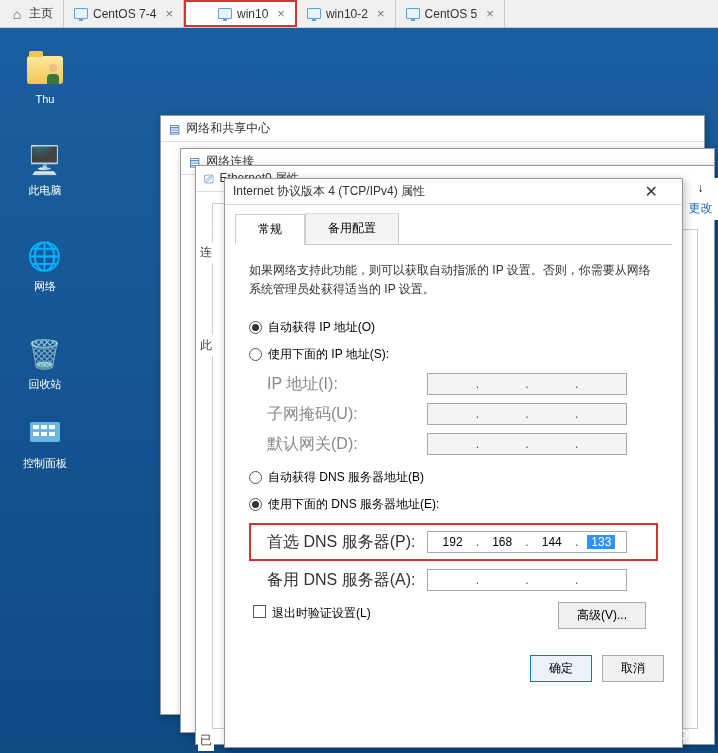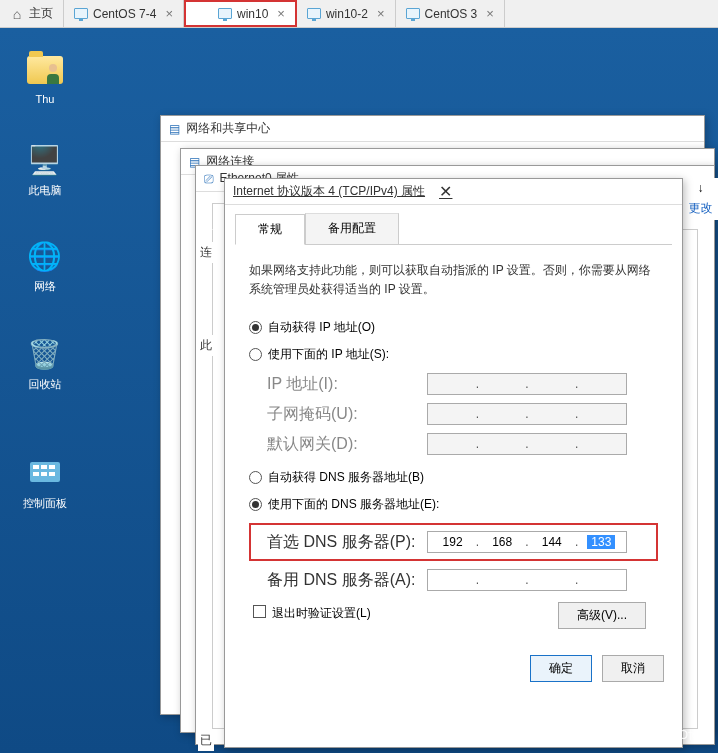--- a/index.html
+++ b/index.html
@@ -35,21 +35,21 @@
     .win-netshare { left: 160px; top: 115px; width: 545px; height: 600px; }
     .win-netconn { left: 180px; top: 148px; width: 535px; height: 585px; }
     .win-eth { left: 195px; top: 165px; width: 520px; height: 580px; }
     .win-eth .netbody { padding: 10px 16px 0 16px; font-size: 12px; }
     .win-eth .subtab { border: 1px solid #ccc; padding: 4px 12px; display: inline-block; background: #fff; border-bottom: 1px solid #fff; position: relative; top: 1px; }
     .win-eth .subcontent { border: 1px solid #ccc; height: 500px; padding: 10px; }
     .sideletter { position: absolute; left: 198px; font-size: 12px; color: #333; background: #fff; padding: 2px; }
     
     
     .win-ipv4 { left: 224px; top: 178px; width: 459px; height: 570px; background: #fff; }
-    .win-ipv4 .win-title { padding-right: 10px; text-decoration: underline; }
+    .win-ipv4 .win-title { justify-content: space-between; padding-right: 16px; }
     .close-x { font-size: 16px; color: #333; cursor: pointer; padding: 2px 8px; }
     .ipv4-body { padding: 8px 0 0 0; font-size: 12px; }
     .tabs2 { display: flex; border-bottom: 1px solid #ccc; margin: 0 10px; }
     .tab2 { padding: 6px 22px; border: 1px solid #ccc; border-bottom: none; background: #fff; font-size: 12px; cursor: pointer; }
     .tab2.active { border-bottom: 1px solid #fff; position: relative; top: 1px; }
     .tab2.inactive { background: #f4f4f4; border-top-color: #ddd; }
     .panel { padding: 16px 24px; }
     .desc { font-size: 12px; color: #333; line-height: 1.6; margin-bottom: 20px; }
     .group { margin-bottom: 14px; }
     .radio-row { display: flex; align-items: center; gap: 6px; font-size: 12px; margin-bottom: 10px; }
@@ -92,21 +92,21 @@
     <span>win10</span>
     <span class="close">×</span>
   </div>
   <div class="tab">
     <span class="icon screen-icon"></span>
     <span>win10-2</span>
     <span class="close">×</span>
   </div>
   <div class="tab">
     <span class="icon screen-icon"></span>
-    <span>CentOS 3</span>
+    <span>CentOS 5</span>
     <span class="close">×</span>
   </div>
 </div>
 
 <div class="desktop">
 
   <div class="desktop-icon" style="top:22px; left:10px;">
     <div class="icon-img">
         <div class="folder-icon">
           <div class="person"></div>
@@ -119,21 +119,21 @@
     <div>此电脑</div>
   </div>
   <div class="desktop-icon" style="top:208px; left:10px;">
     <div class="icon-img globe-icon">🌐</div>
     <div>网络</div>
   </div>
   <div class="desktop-icon" style="top:306px; left:10px;">
     <div class="icon-img recycle-icon">🗑️</div>
     <div>回收站</div>
   </div>
-  <div class="desktop-icon" style="top:425px; left:10px;">
+  <div class="desktop-icon" style="top:385px; left:10px;">
     <div class="icon-img cpanel-icon">
       <svg width="34" height="30">
           <rect x="2" y="4" width="30" height="20" fill="#6ab8e0" rx="2"></rect>
           <rect x="5" y="7" width="6" height="4" fill="#fff"></rect>
           <rect x="13" y="7" width="6" height="4" fill="#fff"></rect>
           <rect x="21" y="7" width="6" height="4" fill="#fff"></rect>
           <rect x="5" y="14" width="6" height="4" fill="#fff"></rect>
           <rect x="13" y="14" width="6" height="4" fill="#fff"></rect>
           <rect x="21" y="14" width="6" height="4" fill="#fff"></rect>
         </svg>

